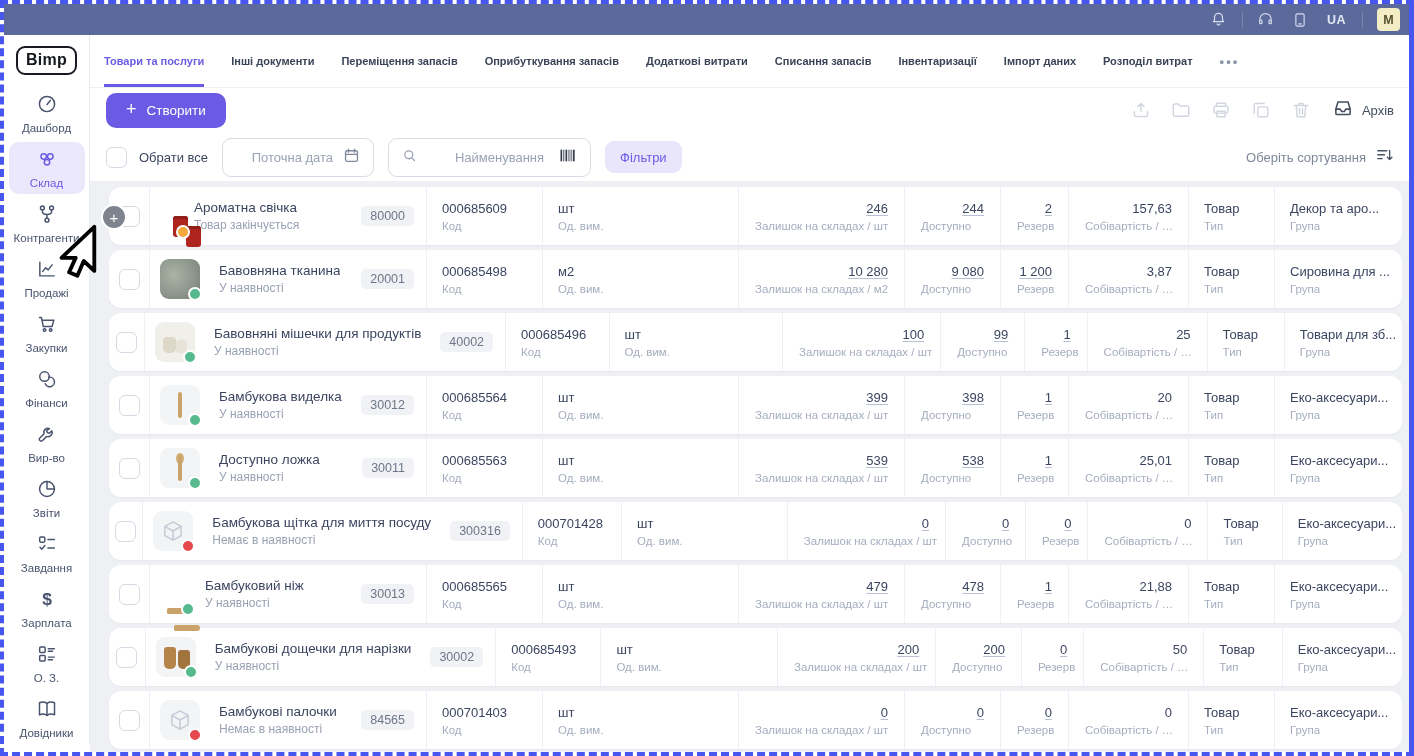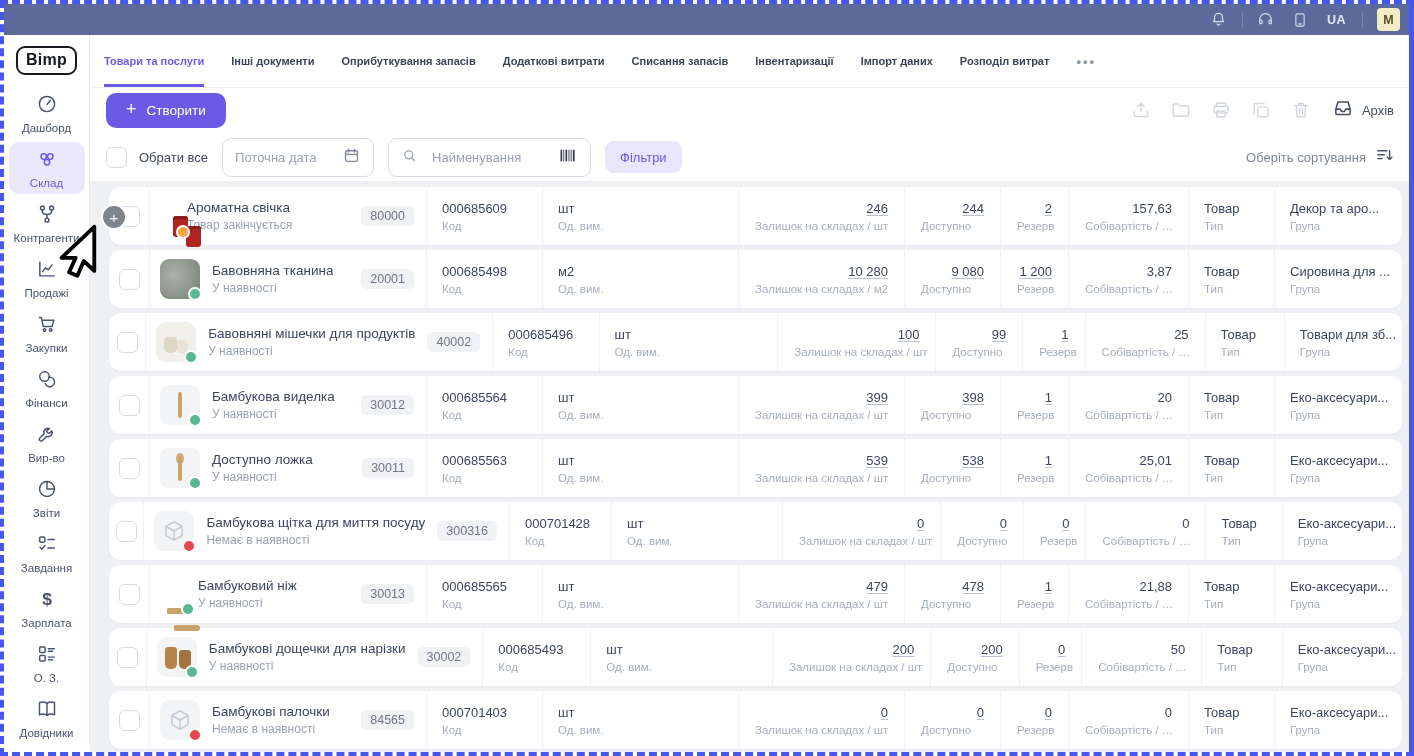--- a/index.html
+++ b/index.html
@@ -49,37 +49,37 @@
   .act-archive{display:flex;align-items:center;gap:8px;cursor:pointer;margin-left:4px;}
   .act-archive svg{stroke:#454d5f;fill:none;stroke-width:1.7;stroke-linecap:round;stroke-linejoin:round;}
   .act-archive .alabel{font-size:13px;color:#454d5f;}
 
   .filterbar{height:50px;display:flex;align-items:center;padding:0 16px;gap:14px;}
   .checkbox{width:21px;height:21px;border:1.5px solid #d6dae3;border-radius:6px;background:#fff;
             box-sizing:border-box;cursor:pointer;flex:none;}
   .selall-label{font-size:13px;color:#3e4660;margin-left:-2px;}
   .input{height:39px;border:1px solid #d8dce4;border-radius:9px;background:#fff;display:flex;align-items:center;
          padding:0 12px;gap:9px;box-sizing:border-box;cursor:text;}
-  .input .ph{font-size:13px;color:#9aa2b4;flex:1;}
+  .input .ph{font-size:13px;color:#9aa2b4;flex:1;text-align:right;}
   .input svg{flex:none;}
   .inp-date{width:152px;}
   .inp-search{width:203px;gap:14px;}
   .btn-filters{background:#e9e6fb;color:#6b5be4;border:none;border-radius:9px;height:32px;padding:8px 15px;
                font-size:13px;cursor:pointer;font-family:inherit;}
   .sort{margin-left:auto;display:flex;align-items:center;gap:9px;cursor:pointer;}
   .sort-label{font-size:13px;color:#7e8798;}
   .sort svg{stroke:#4a5266;fill:none;stroke-width:1.7;stroke-linecap:round;stroke-linejoin:round;}
 
   
   .list{position:absolute;left:0;right:0;top:146px;bottom:0;background:#eef0f4;padding:6px 8px 0 19px;overflow:hidden;}
   .row-card{height:58px;background:#fff;border-radius:12px;margin-bottom:5px;display:flex;align-items:stretch;
             box-shadow:0 1px 2px rgba(40,50,80,.04);}
   .cell{display:flex;flex-direction:column;justify-content:center;box-sizing:border-box;border-left:1px solid #eef0f4;}
   .cell.cb{width:40px;border-left:none;flex-direction:row;align-items:center;justify-content:center;}
-  .cell.product{flex:1;border-left:1px solid #eef0f4;flex-direction:row;align-items:center;gap:12px;padding:0 12px 0 10px;}
+  .cell.product{flex:1;border-left:1px solid #eef0f4;flex-direction:row;align-items:center;gap:19px;padding:0 12px 0 10px;}
   .c-code{width:116px;padding-left:15px;}
   .c-unit{width:196px;padding-left:15px;}
   .c-stock{width:166px;}
   .c-avail{width:96px;}
   .c-res{width:68px;}
   .c-cost{width:120px;}
   .c-type{width:86px;padding-left:15px;}
   .c-group{width:128px;padding-left:15px;padding-right:6px;}
   .val{font-size:13px;color:#3c4560;white-space:nowrap;overflow:hidden;text-overflow:ellipsis;}
   .lbl{font-size:11.5px;color:#a5adbe;margin-top:4px;white-space:nowrap;overflow:hidden;text-overflow:ellipsis;}
@@ -235,20 +235,21 @@
       <span class="nlabel">Довідники</span>
     </div>
   </div>
 </div>
 
 <div class="main">
   <div class="tabsbar">
     <span style="display:flex;gap:27px;height:52px;align-items:center;">
         <span class="tab active">Товари та послуги</span>
         <span class="tab">Інші документи</span>
+        <span class="tab">Переміщення запасів</span>
         <span class="tab">Оприбуткування запасів</span>
         <span class="tab">Додаткові витрати</span>
         <span class="tab">Списання запасів</span>
         <span class="tab">Інвентаризації</span>
         <span class="tab">Імпорт даних</span>
         <span class="tab">Розподіл витрат</span>
       </span>
     <span class="tab-more">•••</span>
   </div>
 

